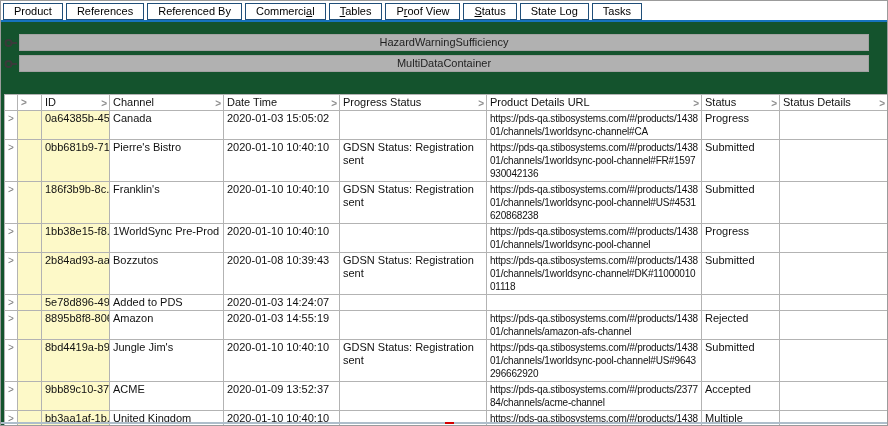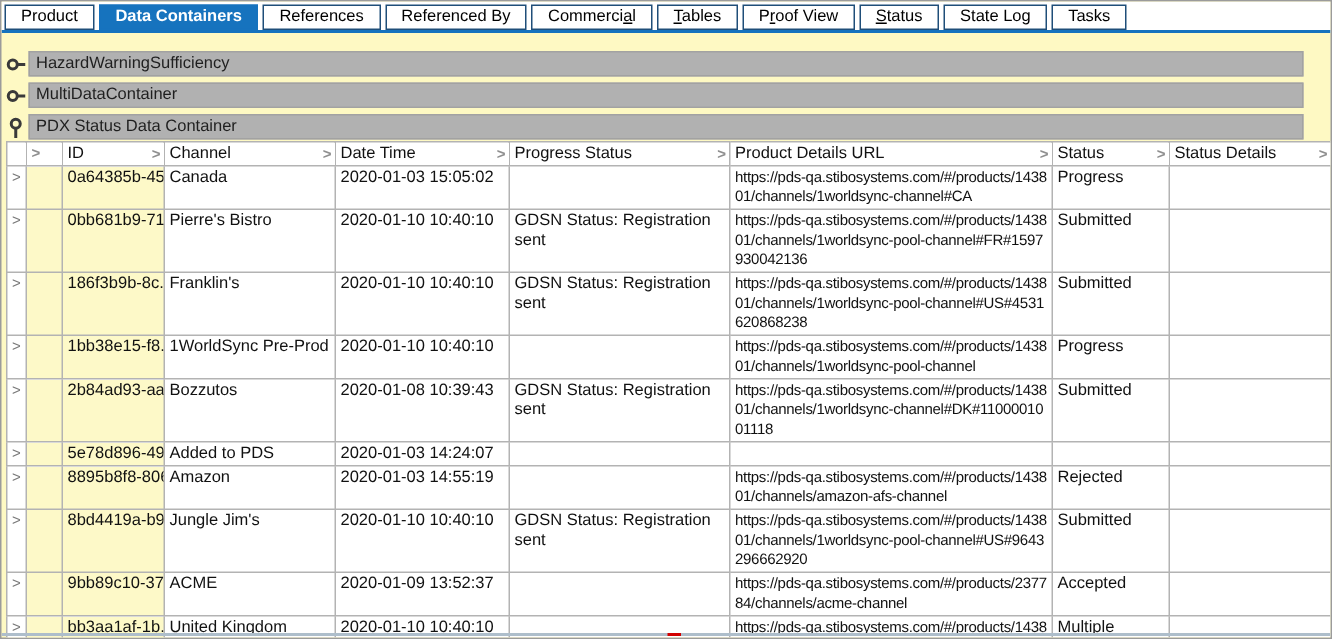--- a/index.html
+++ b/index.html
@@ -1,36 +1,36 @@
 <!DOCTYPE html>
 <html><head>
 <meta charset="utf-8">
 <style>
   html,body{margin:0;padding:0;background:#e8e8e8;}
   *{box-sizing:border-box;}
   .window{
-    position:relative;width:888px;height:426px;background:#fef9c3;
+    position:relative;width:888px;height:426px;background:#14532d;
     border:1px solid #9b9b9b;overflow:hidden;
     font-family:"Liberation Sans","DejaVu Sans",sans-serif;font-size:11px;color:#111;
   }
   
   .tabstrip{
     position:absolute;top:0;left:0;right:0;height:21px;background:#fff;
     border-bottom:2px solid #1673be;
     display:flex;align-items:flex-start;padding:2px 0 0 2px;gap:3px;
   }
   .tab{
     height:17px;line-height:15px;padding:0 10px;background:#fff;
     border:1px solid #1f4e79;color:#000;white-space:nowrap;cursor:default;
   }
   .tab .mn{text-decoration:underline;}
   .tab.selected{background:#1673be;border-color:#1673be;color:#fff;font-weight:bold;}
   
   .sections{position:absolute;top:21px;left:0;right:0;}
-  .section-row{display:flex;align-items:center;height:17px;margin:4px 18px 4px 3px;}
+  .section-row{display:flex;align-items:center;height:17px;margin:4px 18px 4px 3px;text-align:center;}
   .section-row:first-child{margin-top:12px;}
   .twisty{width:13px;height:14px;flex:0 0 13px;display:inline-block;cursor:pointer;}
   .bar{
     flex:1;height:17px;margin-left:2px;background:#b1b1b1;
     border:1px solid #a2a2a2;line-height:15px;padding:0 4px;color:#1f1f1f;
   }
   
   .tablewrap{position:absolute;top:93px;left:3px;width:883px;bottom:0;overflow:hidden;}
   table.grid{border-collapse:collapse;table-layout:fixed;width:883px;background:#fff;}
   table.grid th,table.grid td{
@@ -50,21 +50,20 @@
   .bottom-line{position:absolute;left:0;right:0;bottom:1px;height:2px;background:#aebecb;}
   .red-mark{position:absolute;left:444px;top:0;width:9px;height:2px;background:#d20000;}
 </style>
 </head>
 <body>
 
 <div class="window">
 
   <div class="tabstrip" id="tabstrip">
       <div class="tab">Product</div>
-      <div class="tab selected">Data Containers</div>
       <div class="tab">References</div>
       <div class="tab">Referenced By</div>
       <div class="tab">Commerci<span class="mn">a</span>l</div>
       <div class="tab"><span class="mn">T</span>ables</div>
       <div class="tab">P<span class="mn">r</span>oof View</div>
       <div class="tab"><span class="mn">S</span>tatus</div>
       <div class="tab">State Log</div>
       <div class="tab">Tasks</div>
     </div>
 
@@ -76,27 +75,20 @@
           </svg></span>
         <div class="bar">HazardWarningSufficiency</div>
       </div>
       <div class="section-row">
         <span class="twisty"><svg width="13" height="14">
             <circle fill="none" stroke="#3a3a3a" stroke-width="2" cx="4.5" cy="7" r="3"></circle>
             <line stroke="#3a3a3a" stroke-width="2" x1="7.5" y1="7" x2="13" y2="7"></line>
           </svg></span>
         <div class="bar">MultiDataContainer</div>
       </div>
-      <div class="section-row">
-        <span class="twisty"><svg width="13" height="14">
-            <circle fill="none" stroke="#3a3a3a" stroke-width="2" cx="6.5" cy="4.5" r="3"></circle>
-            <line stroke="#3a3a3a" stroke-width="2" x1="6.5" y1="7.5" x2="6.5" y2="14"></line>
-          </svg></span>
-        <div class="bar">PDX Status Data Container</div>
-      </div>
     </div>
 
   <div class="tablewrap">
     <table class="grid">
       <colgroup>
         <col style="width:13px">
           <col style="width:24px">
           <col style="width:68px">
         <col style="width:114px">
           <col style="width:116px">

